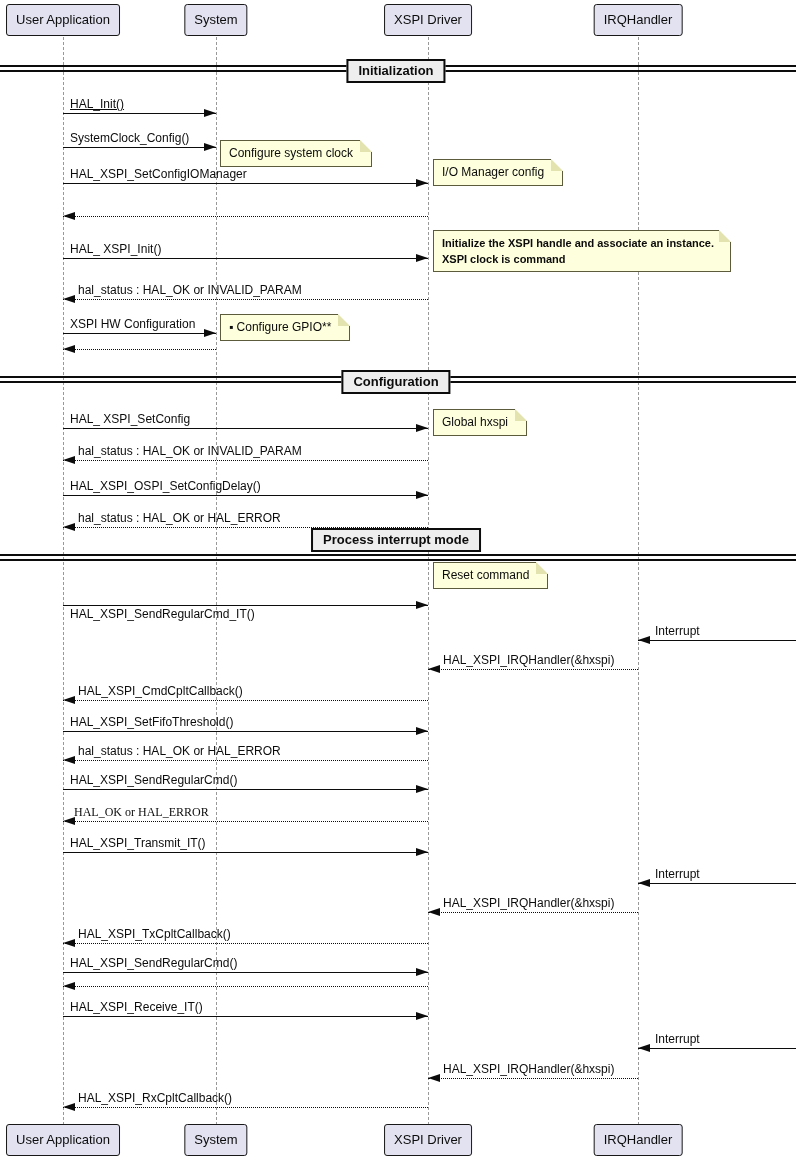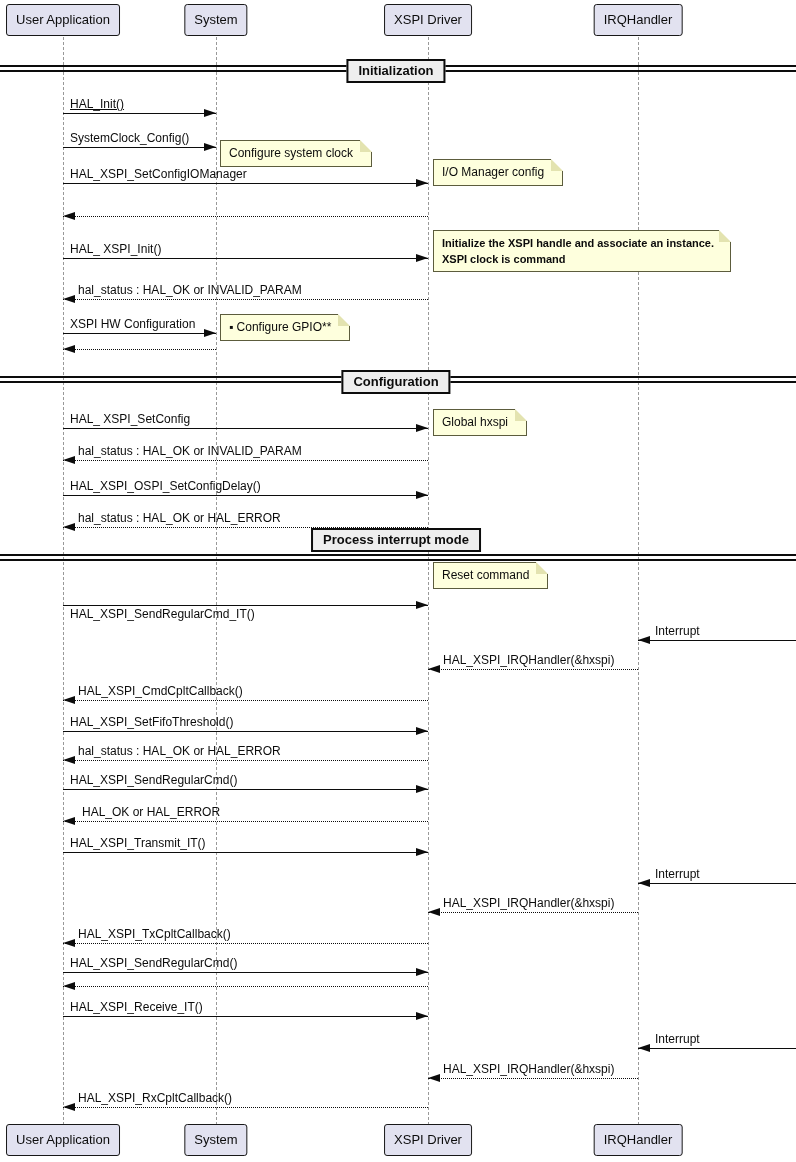--- a/index.html
+++ b/index.html
@@ -154,21 +154,21 @@
     <div class="arrow right" style="left: 416px; top: 727px;"></div>
     <div class="msg-label" style="left: 70px; top: 715px;">HAL_XSPI_SetFifoThreshold()</div>
     <div class="msg-line dotted" style="left: 63px; width: 365px; top: 760px;"></div>
     <div class="arrow left" style="left: 63px; top: 756px;"></div>
     <div class="msg-label" style="left: 78px; top: 744px;">hal_status : HAL_OK or HAL_ERROR</div>
     <div class="msg-line solid" style="left: 63px; width: 365px; top: 789px;"></div>
     <div class="arrow right" style="left: 416px; top: 785px;"></div>
     <div class="msg-label" style="left: 70px; top: 773px;">HAL_XSPI_SendRegularCmd()</div>
     <div class="msg-line dotted" style="left: 63px; width: 365px; top: 821px;"></div>
     <div class="arrow left" style="left: 63px; top: 817px;"></div>
-    <div class="msg-label" style="left: 82px; top: 805px;">HAL_OK or HAL_ERROR</div>
+    <div class="msg-label" style="left: 74px; top: 805px; font-family: Liberation Serif, serif;">HAL_OK or HAL_ERROR</div>
     <div class="msg-line solid" style="left: 63px; width: 365px; top: 852px;"></div>
     <div class="arrow right" style="left: 416px; top: 848px;"></div>
     <div class="msg-label" style="left: 70px; top: 836px;">HAL_XSPI_Transmit_IT()</div>
     <div class="msg-line solid" style="left: 638px; width: 158px; top: 883px;"></div>
     <div class="arrow left" style="left: 638px; top: 879px;"></div>
     <div class="msg-label" style="left: 655px; top: 867px;">Interrupt</div>
     <div class="msg-line dotted" style="left: 428px; width: 210px; top: 912px;"></div>
     <div class="arrow left" style="left: 428px; top: 908px;"></div>
     <div class="msg-label" style="left: 443px; top: 896px;">HAL_XSPI_IRQHandler(&amp;hxspi)</div>
     <div class="msg-line dotted" style="left: 63px; width: 365px; top: 943px;"></div>

